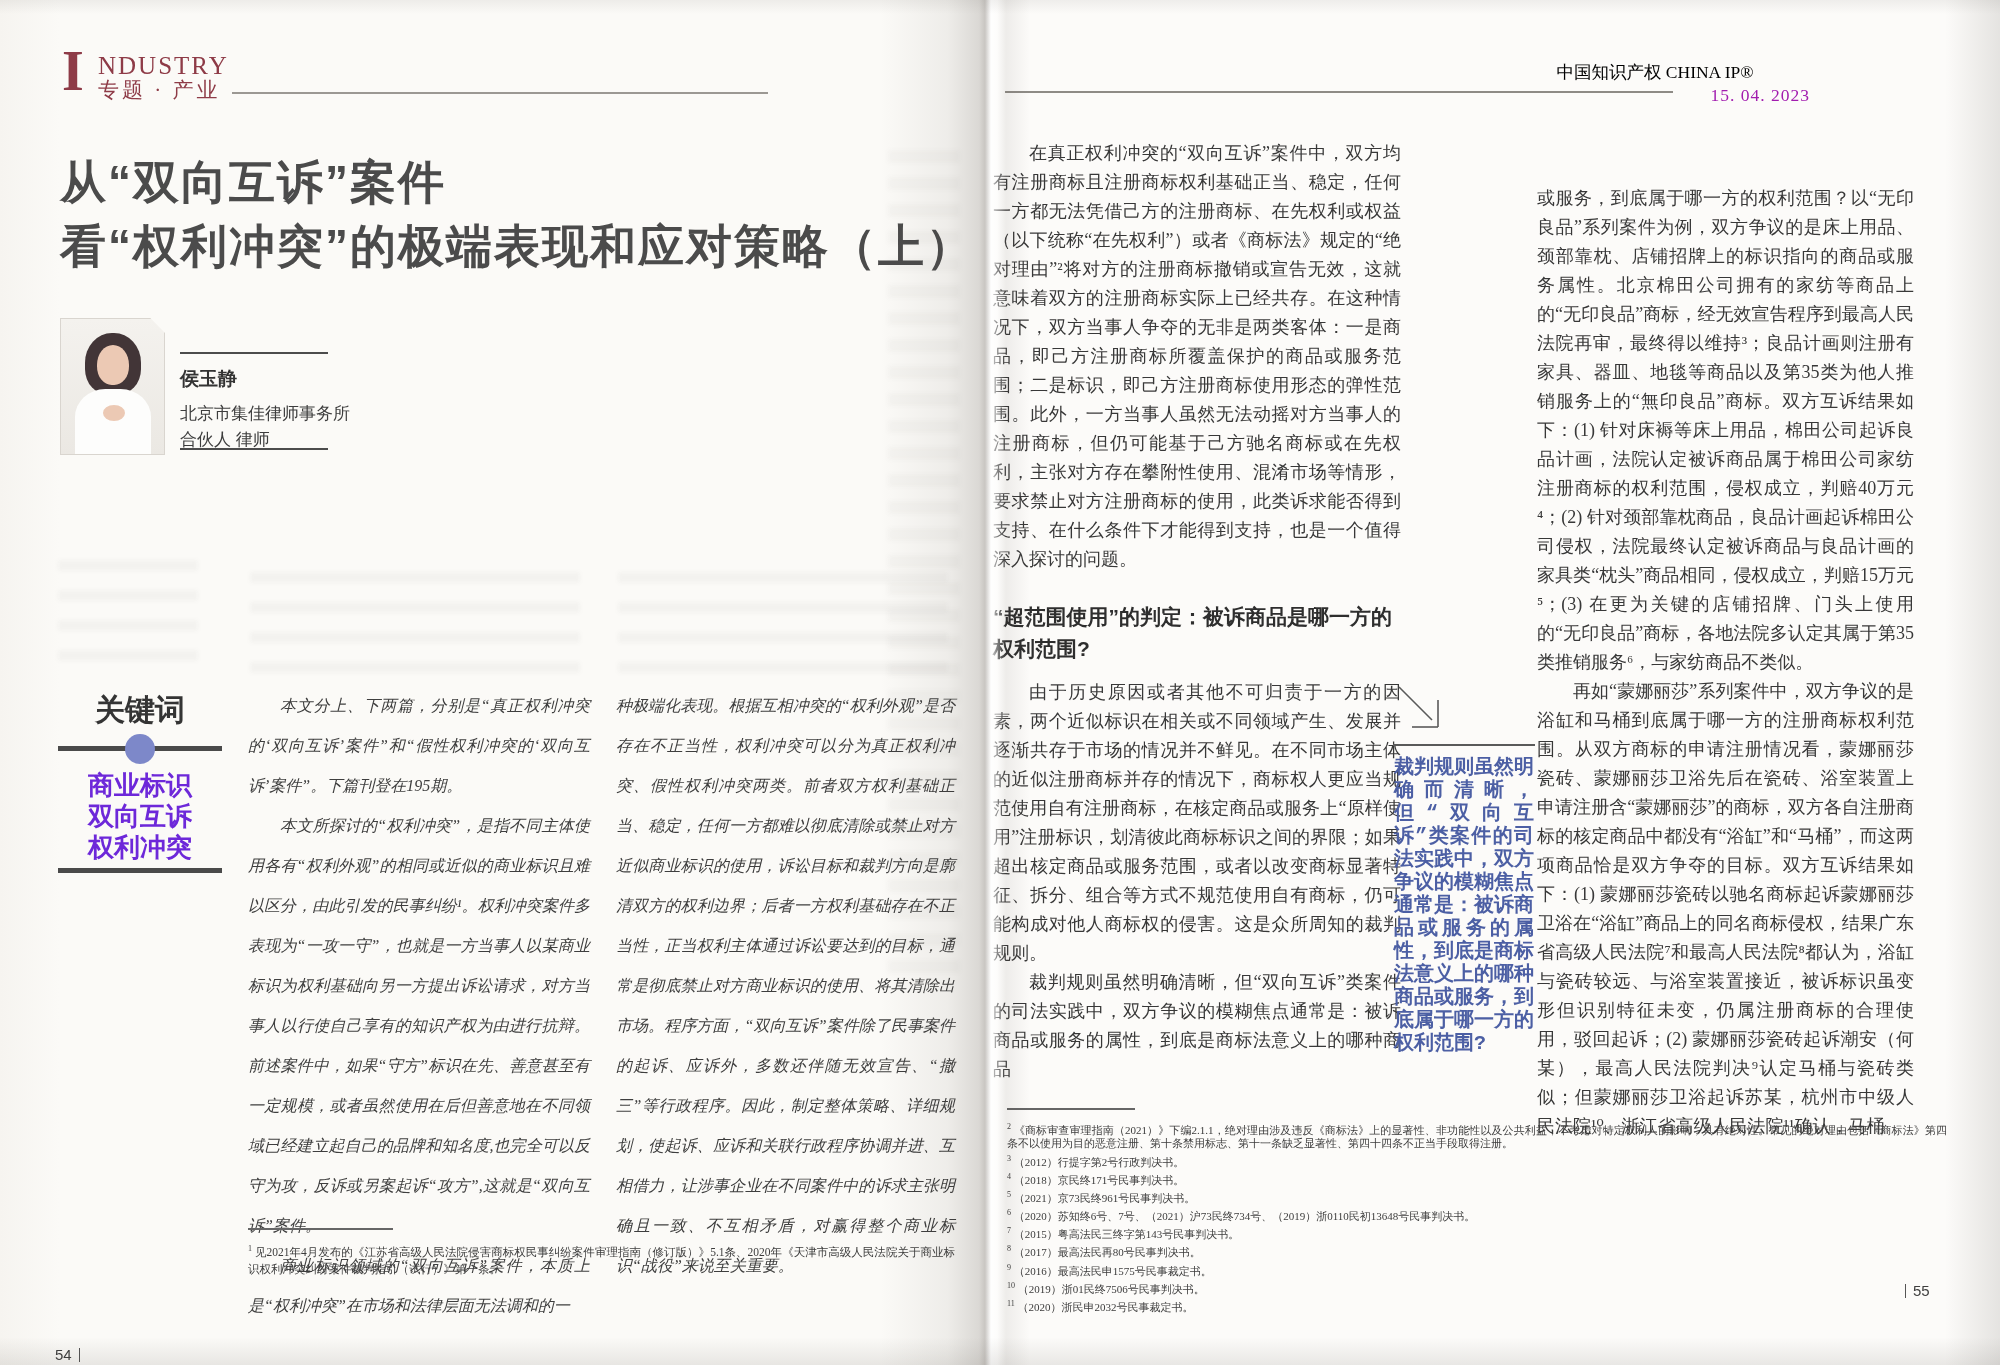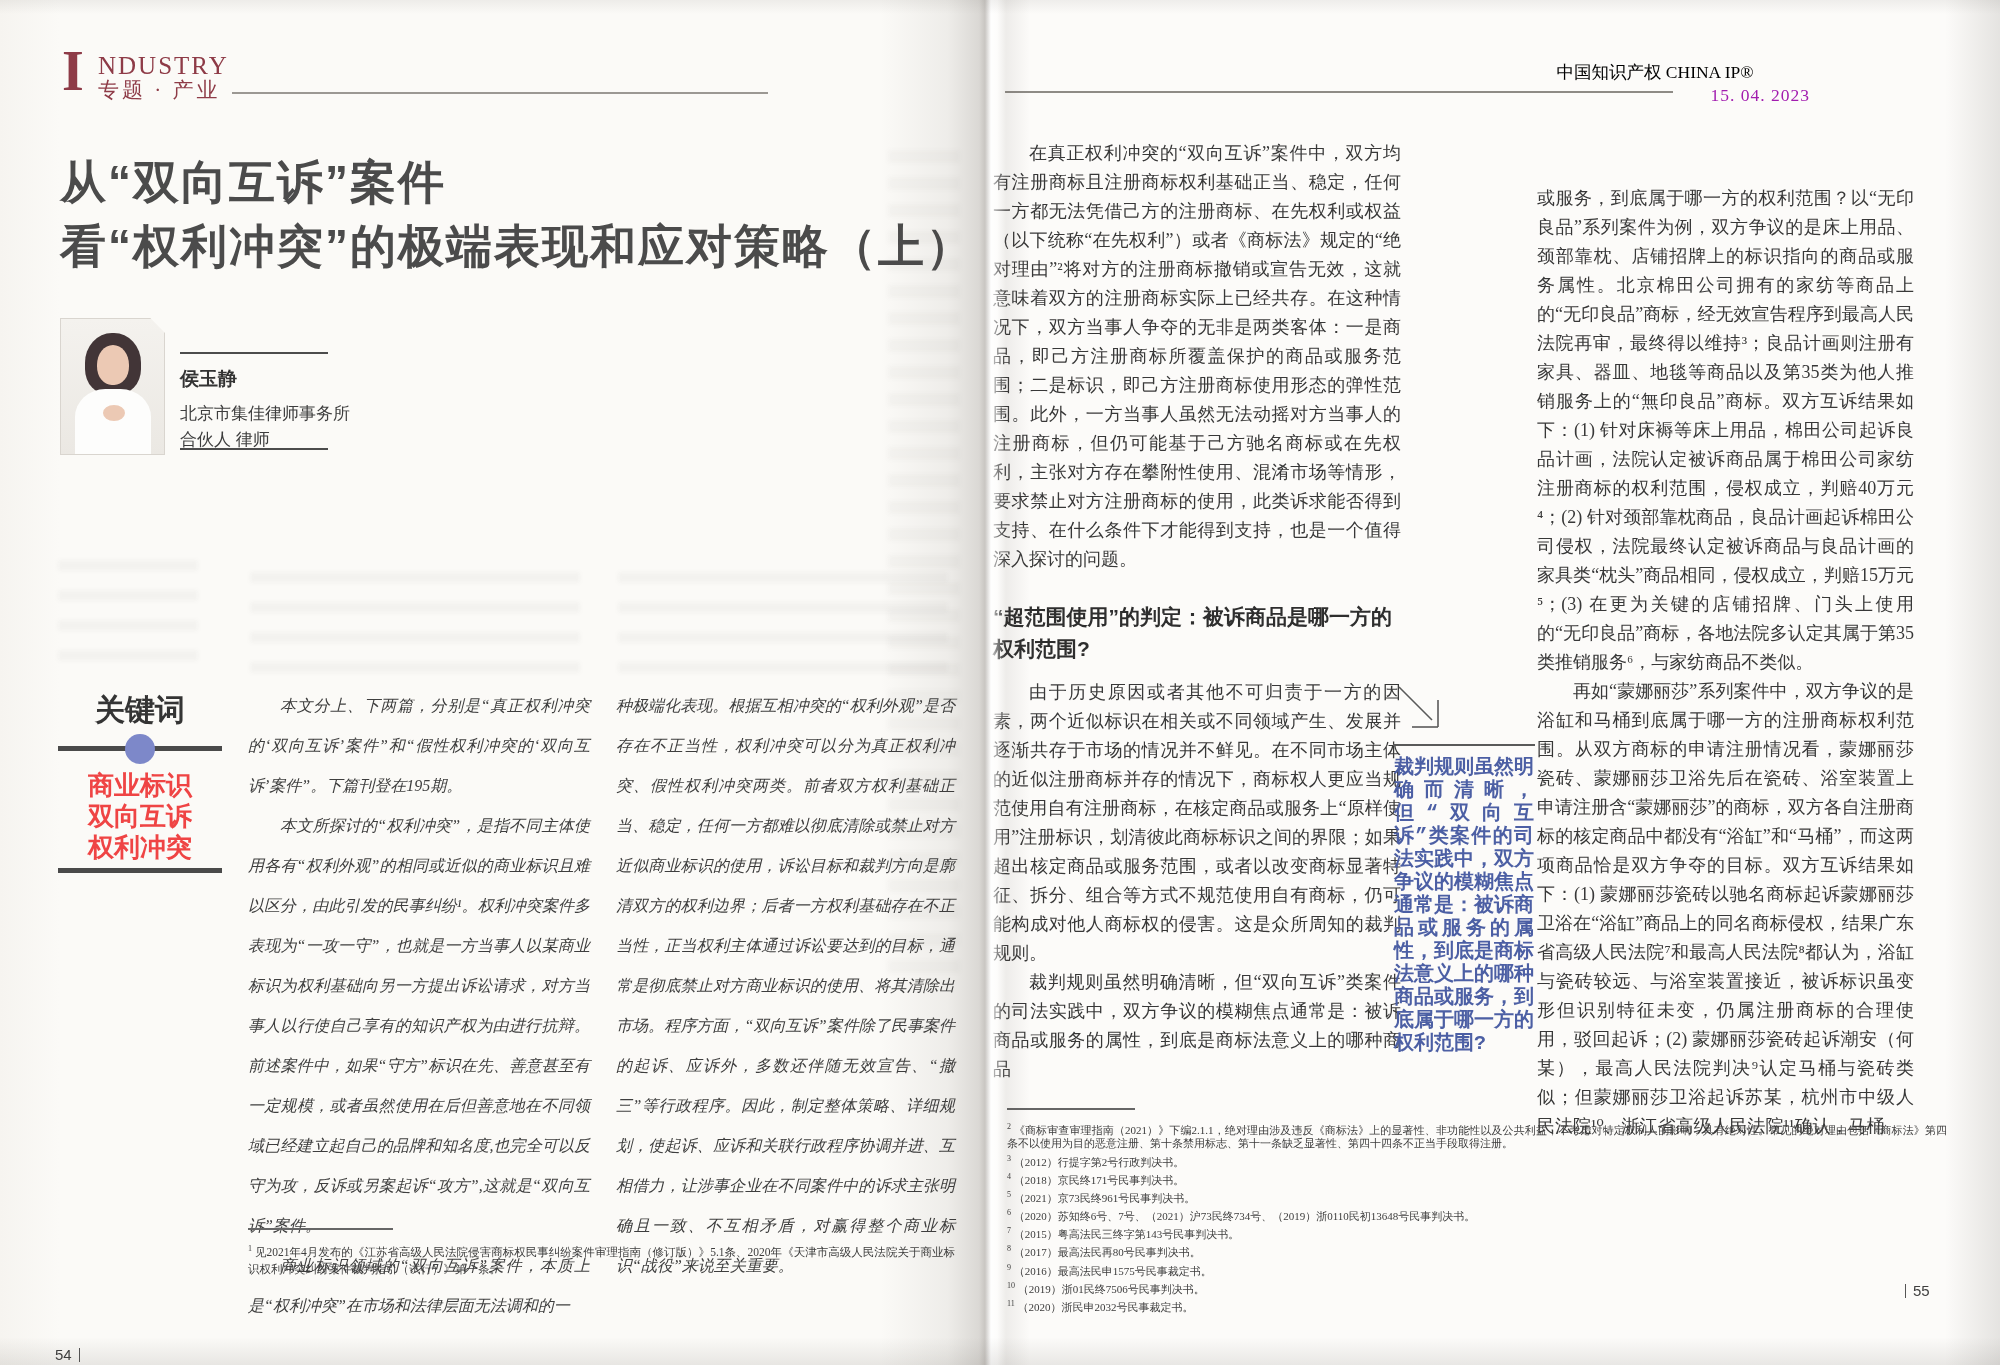--- a/index.html
+++ b/index.html
@@ -40,21 +40,21 @@
   .ph-hands{position:absolute;left:42px;top:86px;width:22px;height:16px;background:#ecc9b4;border-radius:50%;}
   .author-rule{left:180px;width:148px;height:2px;background:#4c4c4c;}
   #author-rule-top{top:352px;} #author-rule-bottom{top:448px;}
   #author-name{left:180px;top:366px;font-size:19px;font-weight:bold;color:#333;}
   #author-org{left:180px;top:402px;font-size:17px;color:#3d3d3d;}
   #author-role{left:180px;top:428px;font-size:17px;color:#3d3d3d;}
   
   #kw-heading{left:58px;top:690px;width:164px;text-align:center;font-size:30px;font-weight:bold;color:#343434;}
   #kw-rule-top{left:58px;top:746px;width:164px;height:5px;background:#4a4a4a;}
   #kw-dot{left:125px;top:734px;width:30px;height:30px;border-radius:50%;background:var(--keyword-dot-blue,#7d88c9);}
-  #kw-items{left:50px;top:770px;width:180px;text-align:center;font-size:26px;font-weight:bold;line-height:31px;color:#ef4444;}
+  #kw-items{left:50px;top:770px;width:180px;text-align:center;font-size:26px;font-weight:bold;line-height:31px;color:#6d28d9;}
   #kw-rule-bottom{left:58px;top:868px;width:164px;height:5px;background:#4a4a4a;}
   
   .lcol{font-size:16px;line-height:40px;text-align:justify;font-style:italic;color:#3e3e3e;}
   .lcol p{margin:0;}
   #col1{left:248px;top:686px;width:342px;}
   #col2{left:616px;top:686px;width:339px;}
   .indent{text-indent:2em;}
   
   .fn-rule{height:2px;background:#666;}
   #fn-rule-left{left:248px;top:1228px;width:145px;}

